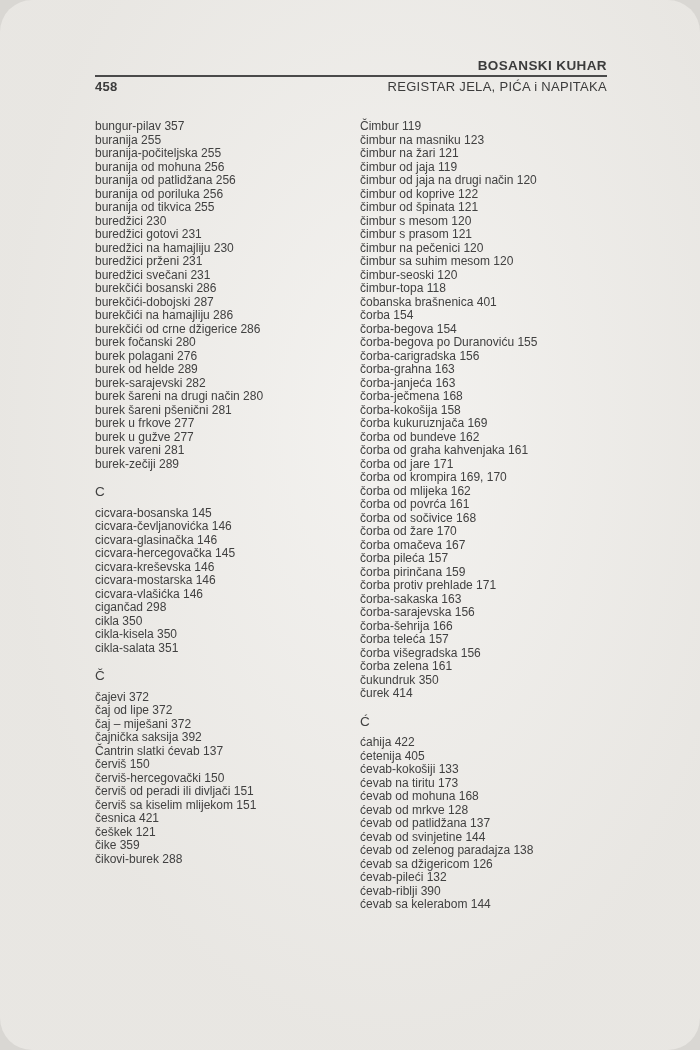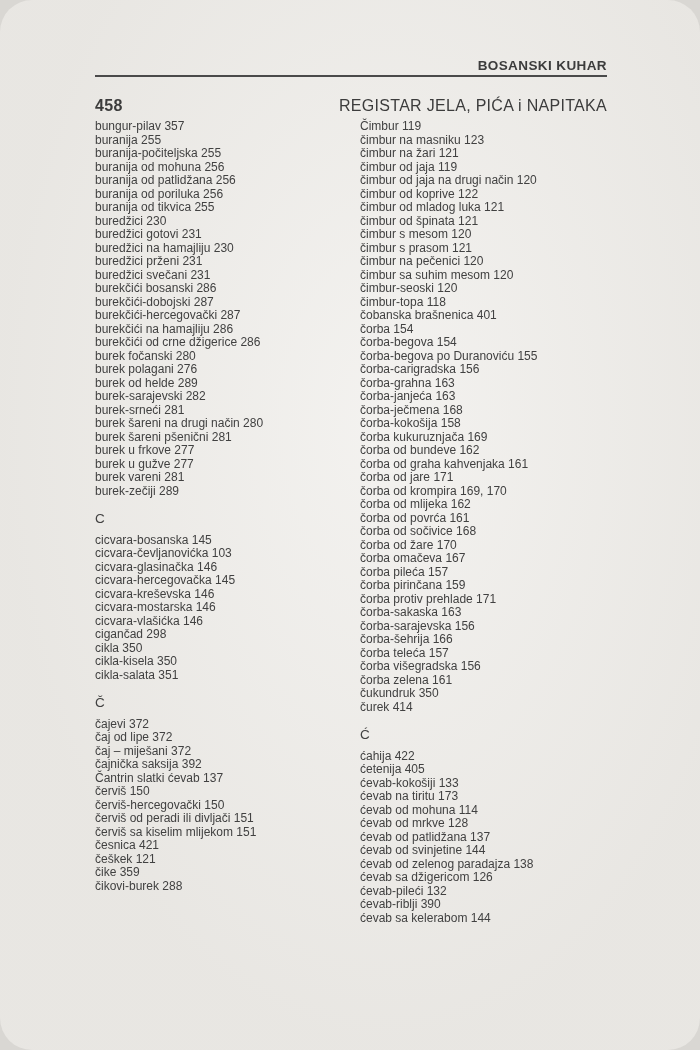--- a/index.html
+++ b/index.html
@@ -36,22 +36,22 @@
     padding-bottom:2px;
   }
   .rule{
     border-bottom:2px solid var(--rule);
     height:0;
   }
   .header-row{
     display:flex;
     justify-content:space-between;
     align-items:baseline;
-    margin-top:20px;
-    font-size:16px;
+    margin-top:2px;
+    font-size:13px;
     letter-spacing:.3px;
     color:#3c3c3c;
   }
   .page-number{font-weight:bold;}
   .columns{
     position:absolute;
     top:120px;left:95px;width:512px;
     display:flex;
   }
   .col{
@@ -91,37 +91,35 @@
         <div class="entry">buranija od patlidžana 256</div>
         <div class="entry">buranija od poriluka 256</div>
         <div class="entry">buranija od tikvica 255</div>
         <div class="entry">buredžici 230</div>
         <div class="entry">buredžici gotovi 231</div>
         <div class="entry">buredžici na hamajliju 230</div>
         <div class="entry">buredžici prženi 231</div>
         <div class="entry">buredžici svečani 231</div>
         <div class="entry">burekčići bosanski 286</div>
         <div class="entry">burekčići-dobojski 287</div>
-        <div class="entry">burekčići-hercegovački 287</div>
         <div class="entry">burekčići na hamajliju 286</div>
         <div class="entry">burekčići od crne džigerice 286</div>
         <div class="entry">burek fočanski 280</div>
         <div class="entry">burek polagani 276</div>
         <div class="entry">burek od helde 289</div>
         <div class="entry">burek-sarajevski 282</div>
-        <div class="entry">burek-srneći 281</div>
         <div class="entry">burek šareni na drugi način 280</div>
         <div class="entry">burek šareni pšenični 281</div>
         <div class="entry">burek u frkove 277</div>
         <div class="entry">burek u gužve 277</div>
         <div class="entry">burek vareni 281</div>
         <div class="entry">burek-zečiji 289</div>
         <div class="section-heading">C</div>
         <div class="entry">cicvara-bosanska 145</div>
-        <div class="entry">cicvara-čevljanovićka 103</div>
+        <div class="entry">cicvara-čevljanovićka 146</div>
         <div class="entry">cicvara-glasinačka 146</div>
         <div class="entry">cicvara-hercegovačka 145</div>
         <div class="entry">cicvara-kreševska 146</div>
         <div class="entry">cicvara-mostarska 146</div>
         <div class="entry">cicvara-vlašićka 146</div>
         <div class="entry">cigančad 298</div>
         <div class="entry">cikla 350</div>
         <div class="entry">cikla-kisela 350</div>
         <div class="entry">cikla-salata 351</div>
         <div class="section-heading">Č</div>
@@ -139,21 +137,20 @@
         <div class="entry">čike 359</div>
         <div class="entry">čikovi-burek 288</div>
       </div>
     <div class="col col-right">
         <div class="entry">Čimbur 119</div>
         <div class="entry">čimbur na masniku 123</div>
         <div class="entry">čimbur na žari 121</div>
         <div class="entry">čimbur od jaja 119</div>
         <div class="entry">čimbur od jaja na drugi način 120</div>
         <div class="entry">čimbur od koprive 122</div>
-        <div class="entry">čimbur od mladog luka 121</div>
         <div class="entry">čimbur od špinata 121</div>
         <div class="entry">čimbur s mesom 120</div>
         <div class="entry">čimbur s prasom 121</div>
         <div class="entry">čimbur na pečenici 120</div>
         <div class="entry">čimbur sa suhim mesom 120</div>
         <div class="entry">čimbur-seoski 120</div>
         <div class="entry">čimbur-topa 118</div>
         <div class="entry">čobanska brašnenica 401</div>
         <div class="entry">čorba 154</div>
         <div class="entry">čorba-begova 154</div>
@@ -182,21 +179,21 @@
         <div class="entry">čorba teleća 157</div>
         <div class="entry">čorba višegradska 156</div>
         <div class="entry">čorba zelena 161</div>
         <div class="entry">čukundruk 350</div>
         <div class="entry">čurek 414</div>
         <div class="section-heading">Ć</div>
         <div class="entry">ćahija 422</div>
         <div class="entry">ćetenija 405</div>
         <div class="entry">ćevab-kokošiji 133</div>
         <div class="entry">ćevab na tiritu 173</div>
-        <div class="entry">ćevab od mohuna 114</div>
+        <div class="entry">ćevab od mohuna 168</div>
         <div class="entry">ćevab od mrkve 128</div>
         <div class="entry">ćevab od patlidžana 137</div>
         <div class="entry">ćevab od svinjetine 144</div>
         <div class="entry">ćevab od zelenog paradajza 138</div>
         <div class="entry">ćevab sa džigericom 126</div>
         <div class="entry">ćevab-pileći 132</div>
         <div class="entry">ćevab-riblji 390</div>
         <div class="entry">ćevab sa kelerabom 144</div>
       </div>
   </div>

